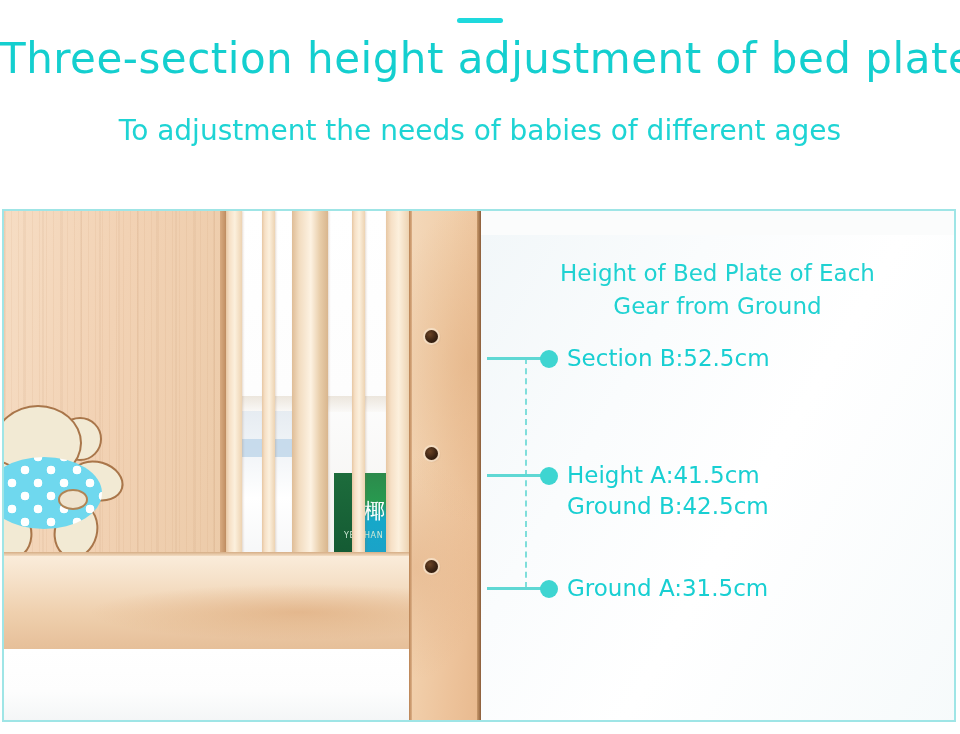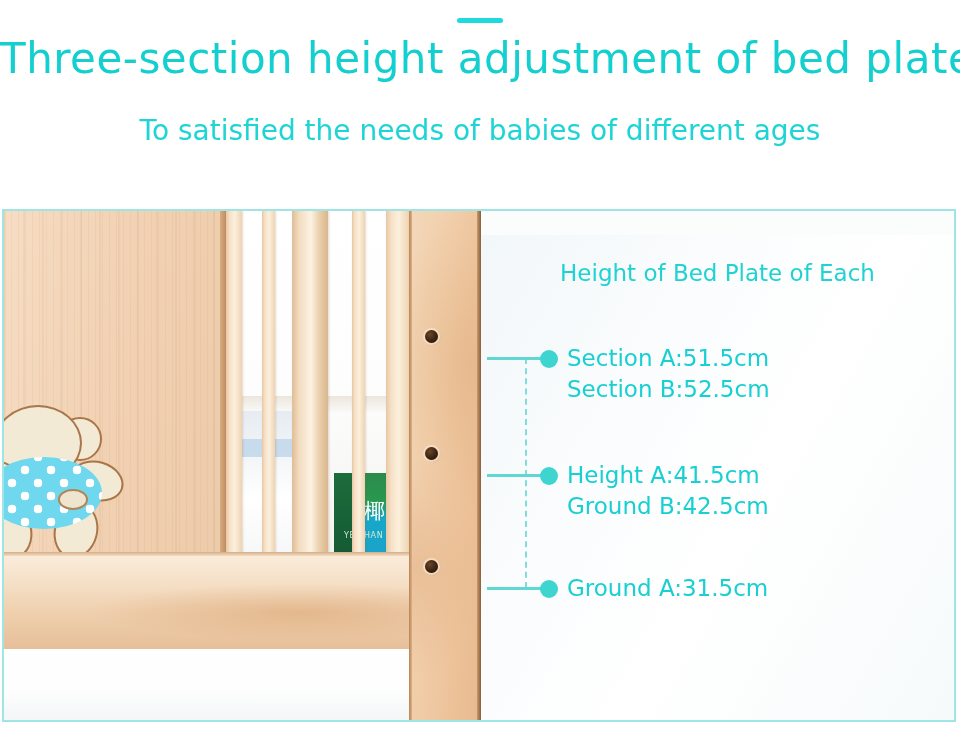--- a/index.html
+++ b/index.html
@@ -348,21 +348,21 @@
   .row-3 .gear-block{ top: 338px; }
 
   .spine-main { top: 123px; height: 230px; }
 </style>
 </head>
 <body>
 
 <div class="header">
   <div class="accent-rule"></div>
   <h1 class="main-title">Three-section height adjustment of bed plate</h1>
-  <p class="sub-title">To satisfied the needs of babies of different ages</p>
+  <p class="sub-title">To adjustment the needs of babies of different ages</p>
 </div>
 
 <div class="photo-panel">
 
   <div class="crib-photo">
 
     <div class="wood-panel"></div>
     <div class="wood-panel-edge"></div>
 
     <div class="bear">
@@ -403,29 +403,29 @@
       <div class="screw screw-3"></div>
     </div>
     <div class="post-edge-l"></div>
     <div class="post-edge-r"></div>
   </div>
 
   <div class="info-panel">
 
     <div class="info-heading">
       <span>Height of Bed Plate of Each</span><br>
+      <span>Gear from Ground</span>
     </div>
 
     <div class="dashed-spine spine-main"></div>
 
     <div class="row-1">
       <div class="lead-line"></div>
       <div class="lead-dot"></div>
       <div class="gear-block">
-        <span class="gear-line">Section A:51.5cm</span>
         <span class="gear-line">Section B:52.5cm</span>
       </div>
     </div>
 
     <div class="row-2">
       <div class="lead-line"></div>
       <div class="lead-dot"></div>
       <div class="gear-block">
         <span class="gear-line">Height A:41.5cm</span>
         <span class="gear-line">Ground B:42.5cm</span>

